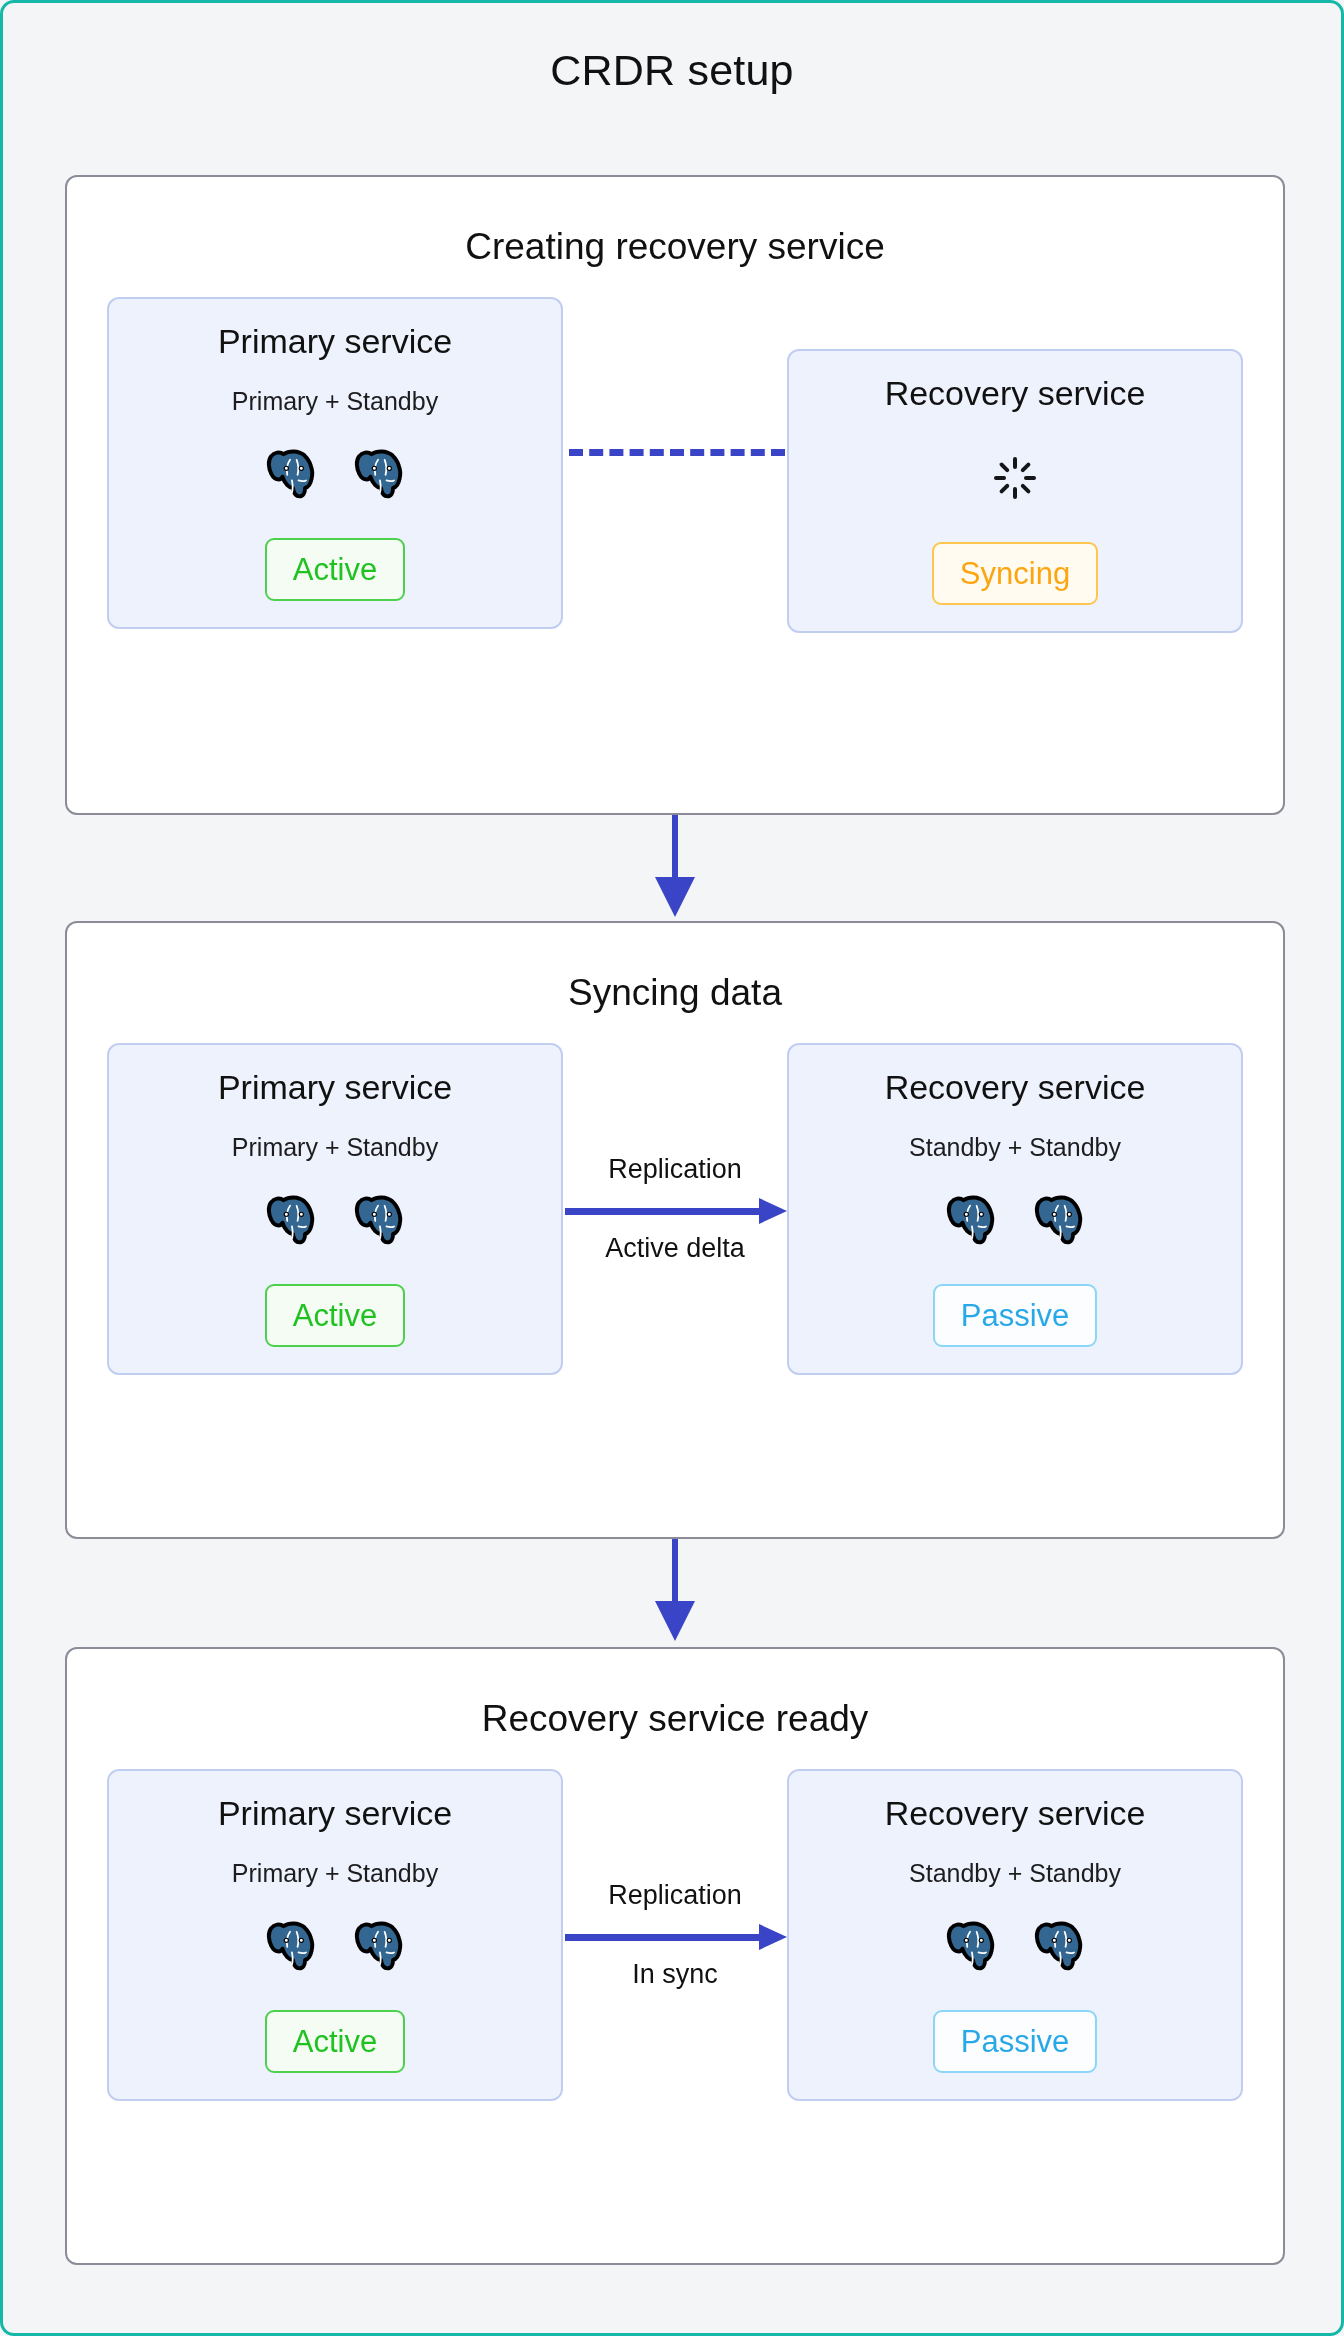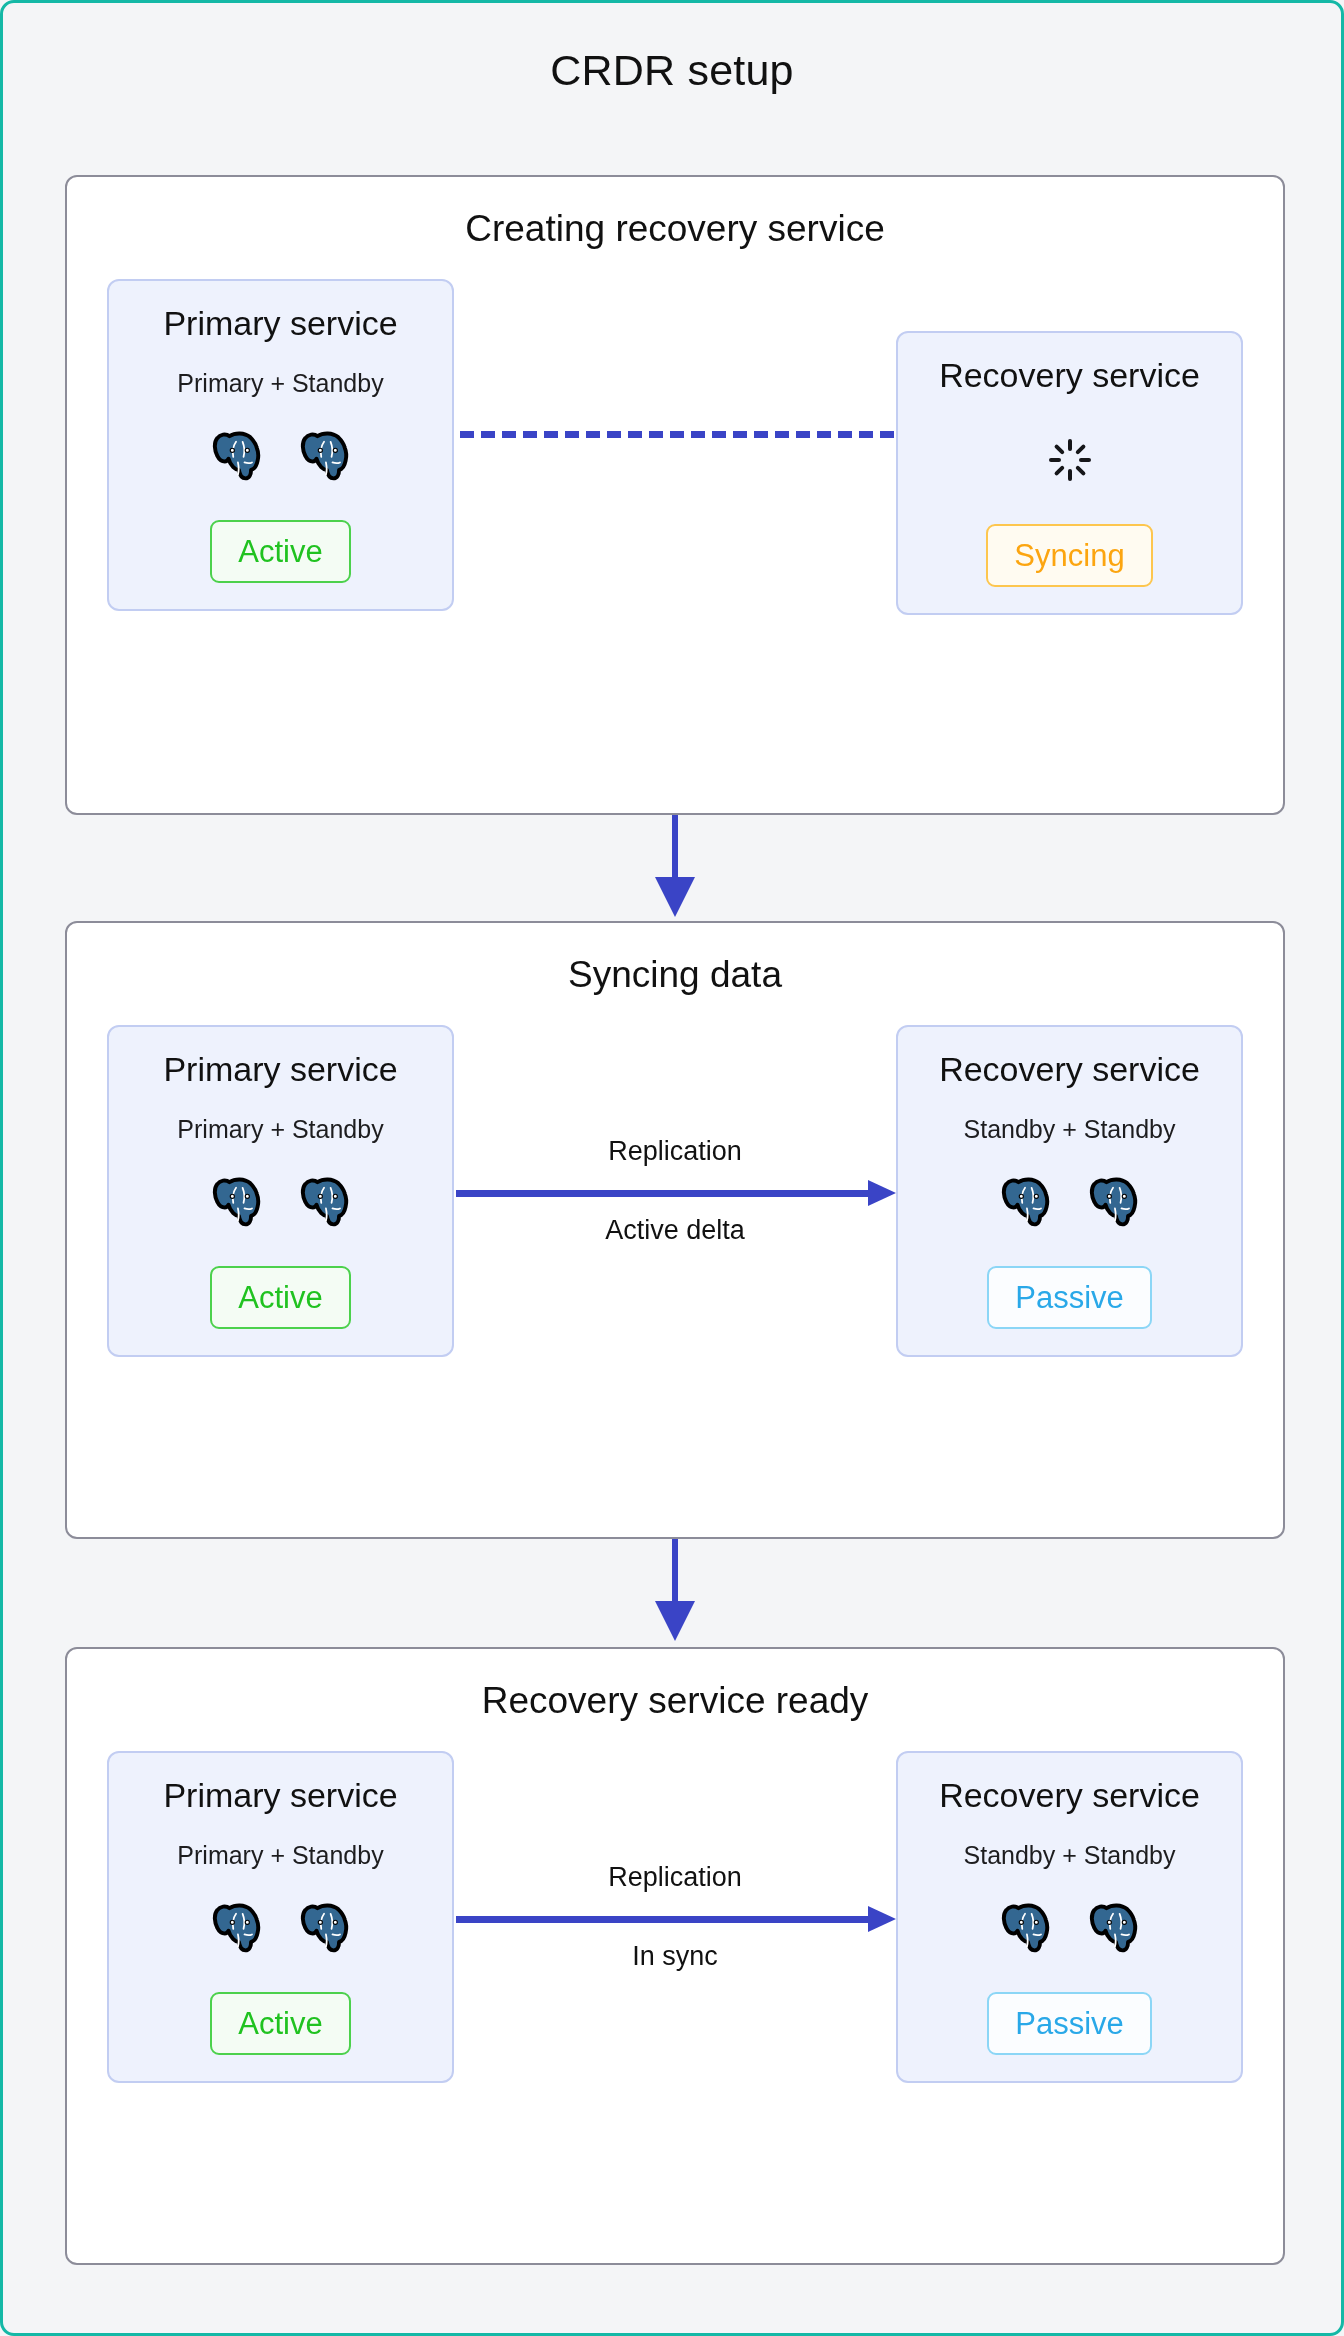--- a/index.html
+++ b/index.html
@@ -43,36 +43,36 @@
     background: #ffffff;
     border: 2px solid #8c8c99;
     border-radius: 12px;
   }
   .panel-title {
     text-align: center;
     font-size: 37px;
     font-weight: 400;
     color: #111111;
     margin: 0;
-    padding-top: 30px;
+    padding-top: 48px;
     line-height: 1.2;
   }
   .panel-body {
     position: relative;
     display: flex;
     justify-content: space-between;
     align-items: flex-start;
     padding: 0 40px;
     margin-top: 28px;
   }
 
   
   .card {
     box-sizing: border-box;
-    width: 347px;
+    width: 456px;
     background: #eef2fd;
     border: 2px solid #c2cdf2;
     border-radius: 12px;
     padding: 22px 10px 26px 10px;
     text-align: center;
   }
   .card.shifted { margin-top: 52px; }
   .card-title {
     font-size: 34px;
     font-weight: 400;

